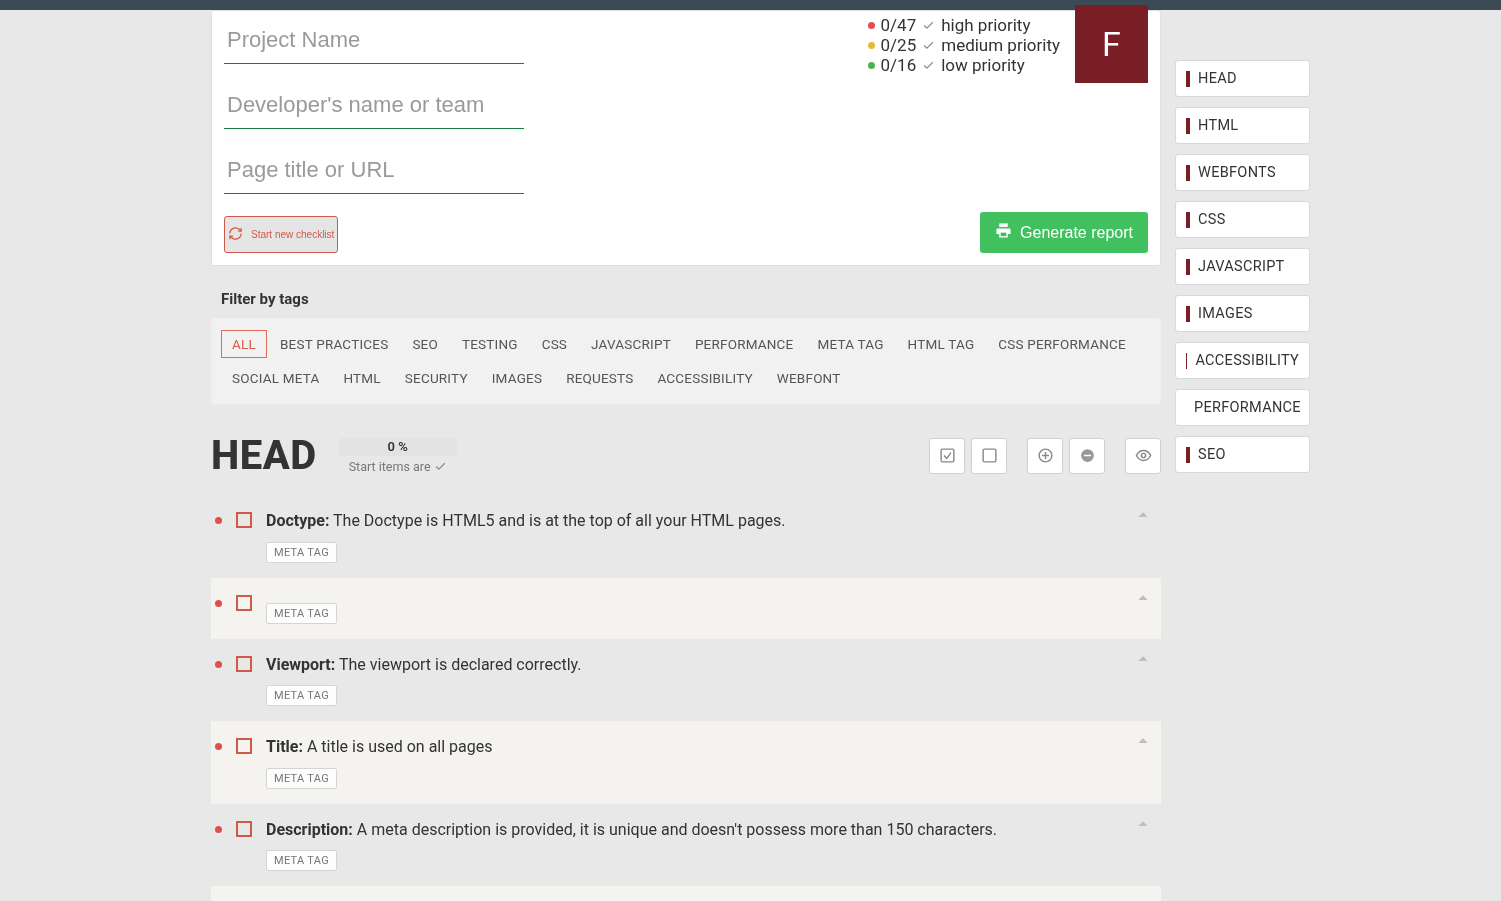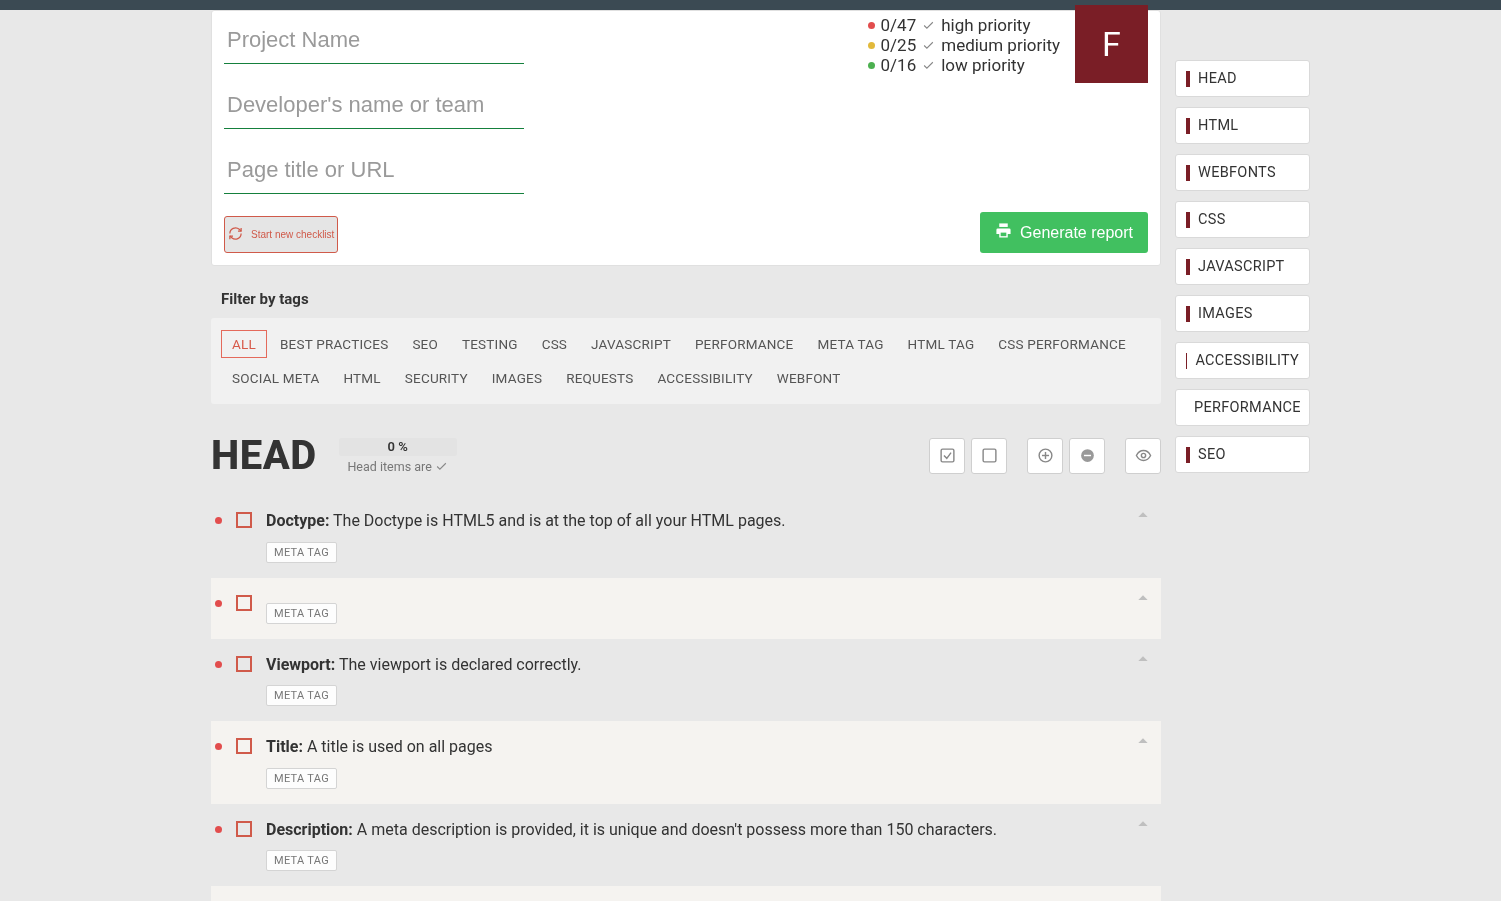--- a/index.html
+++ b/index.html
@@ -172,21 +172,21 @@
           <span class="tag">ACCESSIBILITY</span>
           <span class="tag">WEBFONT</span>
         </div>
     </div>
 
     <div class="section-head">
       <div class="section-title">HEAD</div>
       <div class="progress-wrap">
         <div class="progress-bar">0 %</div>
         <div class="progress-sub">
-          <span>Head items are</span>
+          <span>Start items are</span>
           <span class="chk">
               <svg viewBox="0 0 24 24">
                 <polyline points="4 12 9 17 20 6"></polyline>
               </svg>
             </span>
         </div>
       </div>
       <div class="head-actions">
         <div class="icon-btn">
             <svg viewBox="0 0 24 24">

